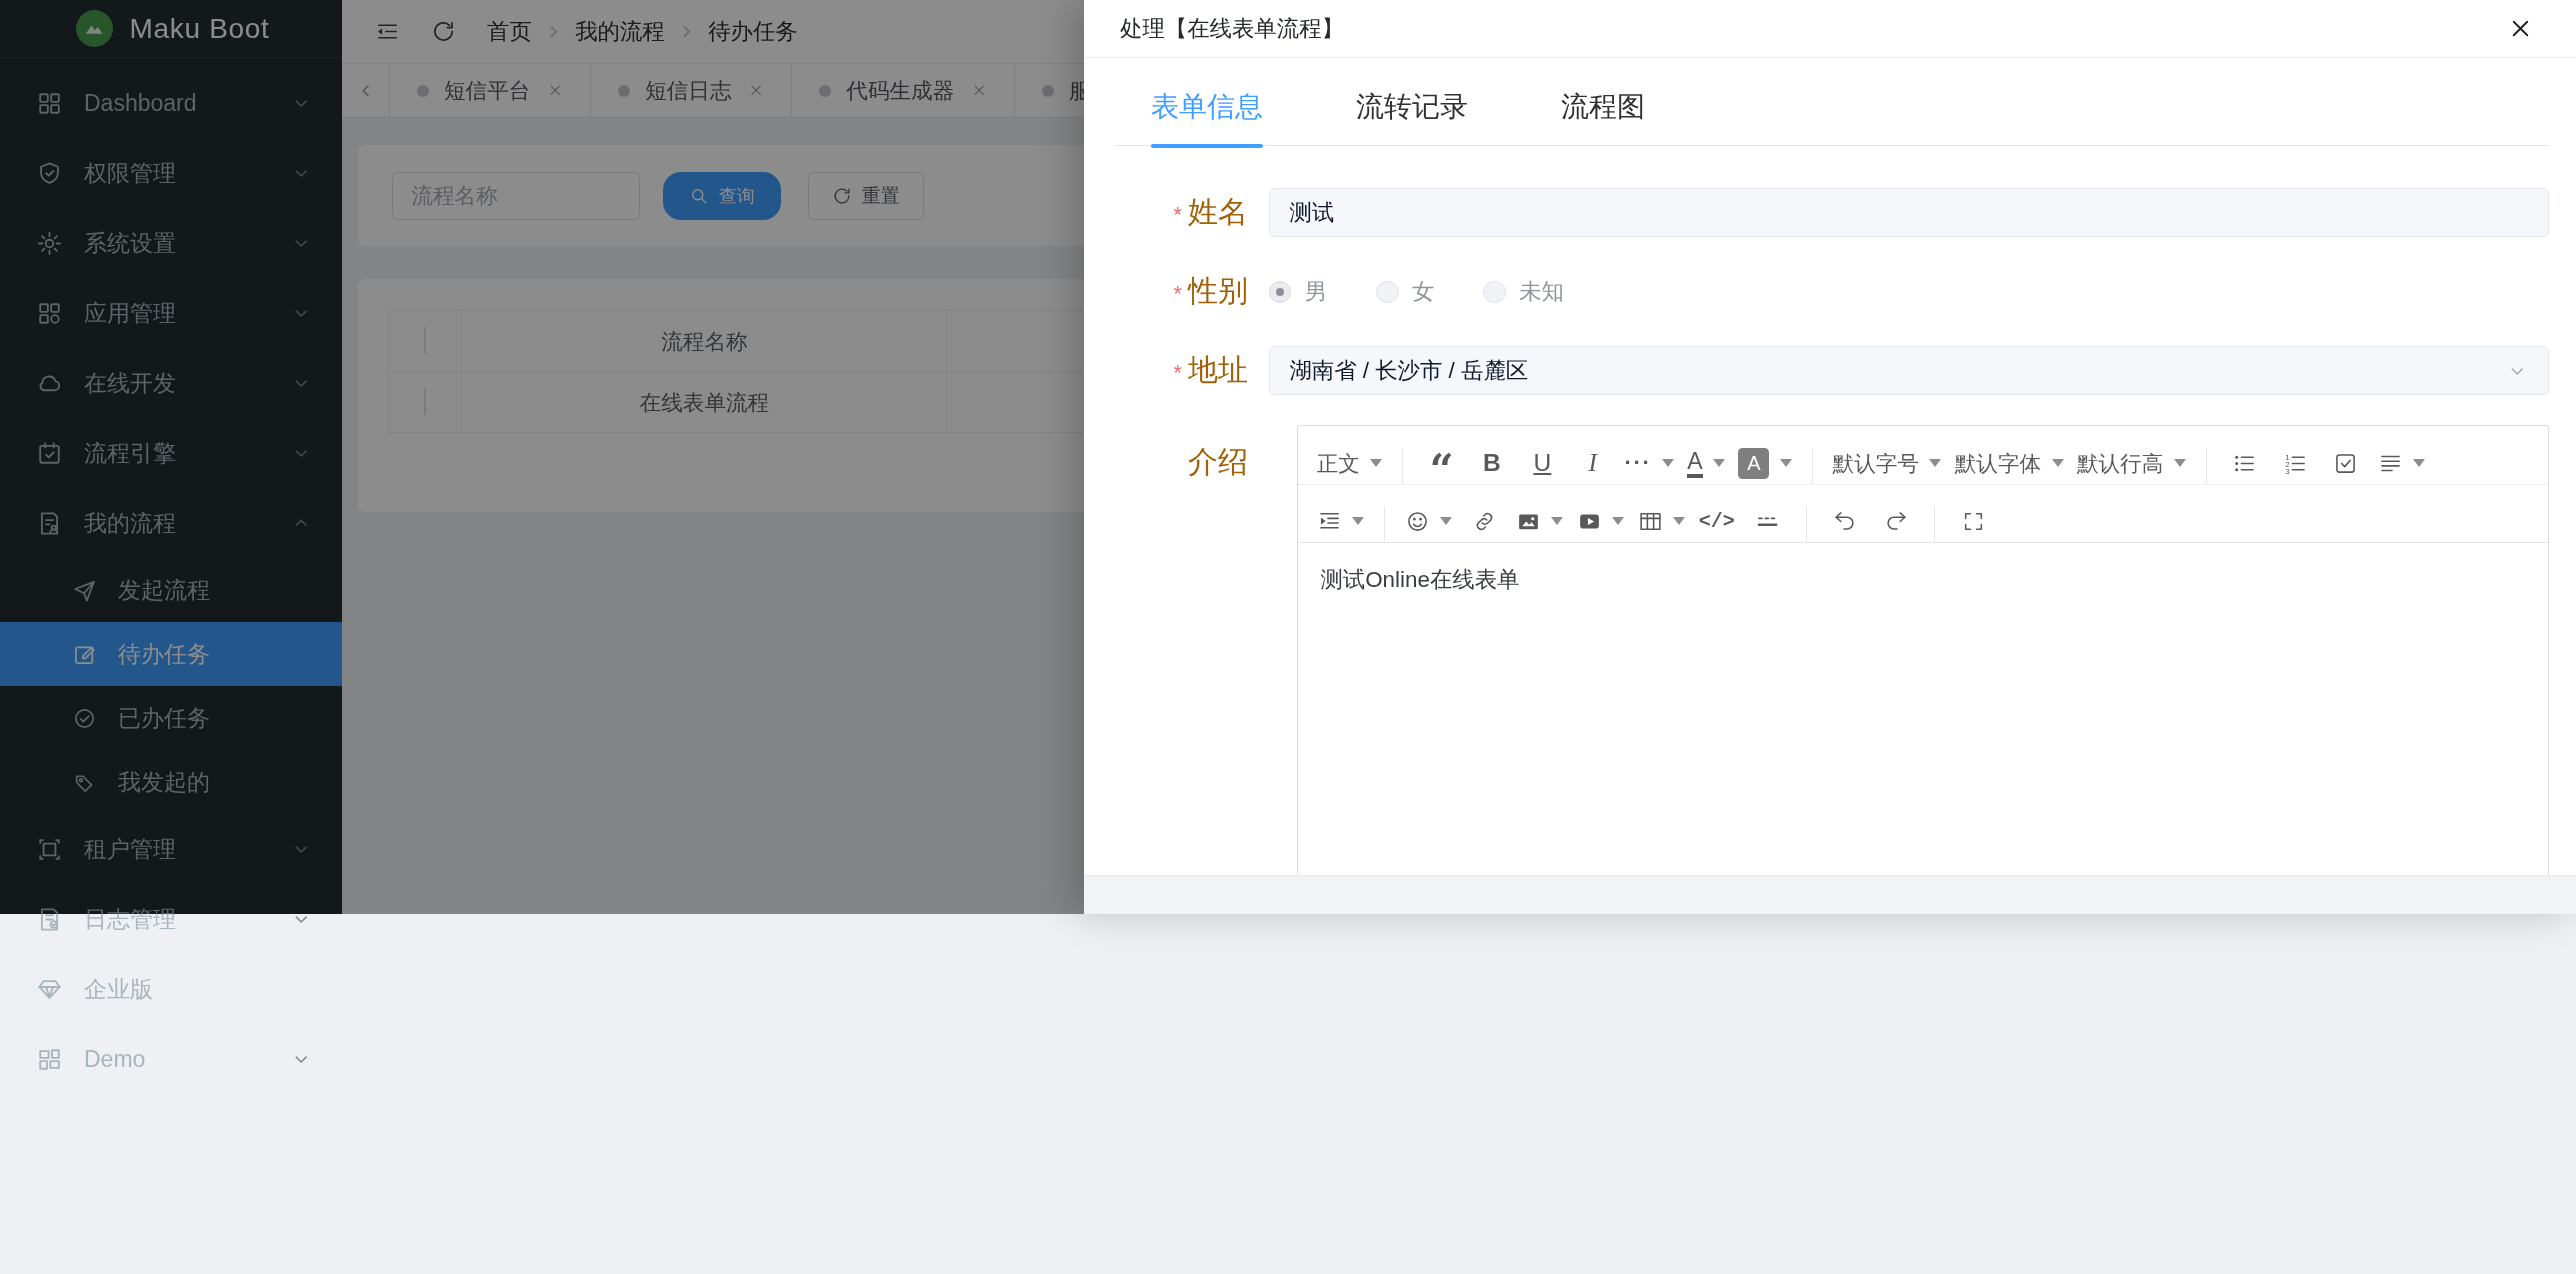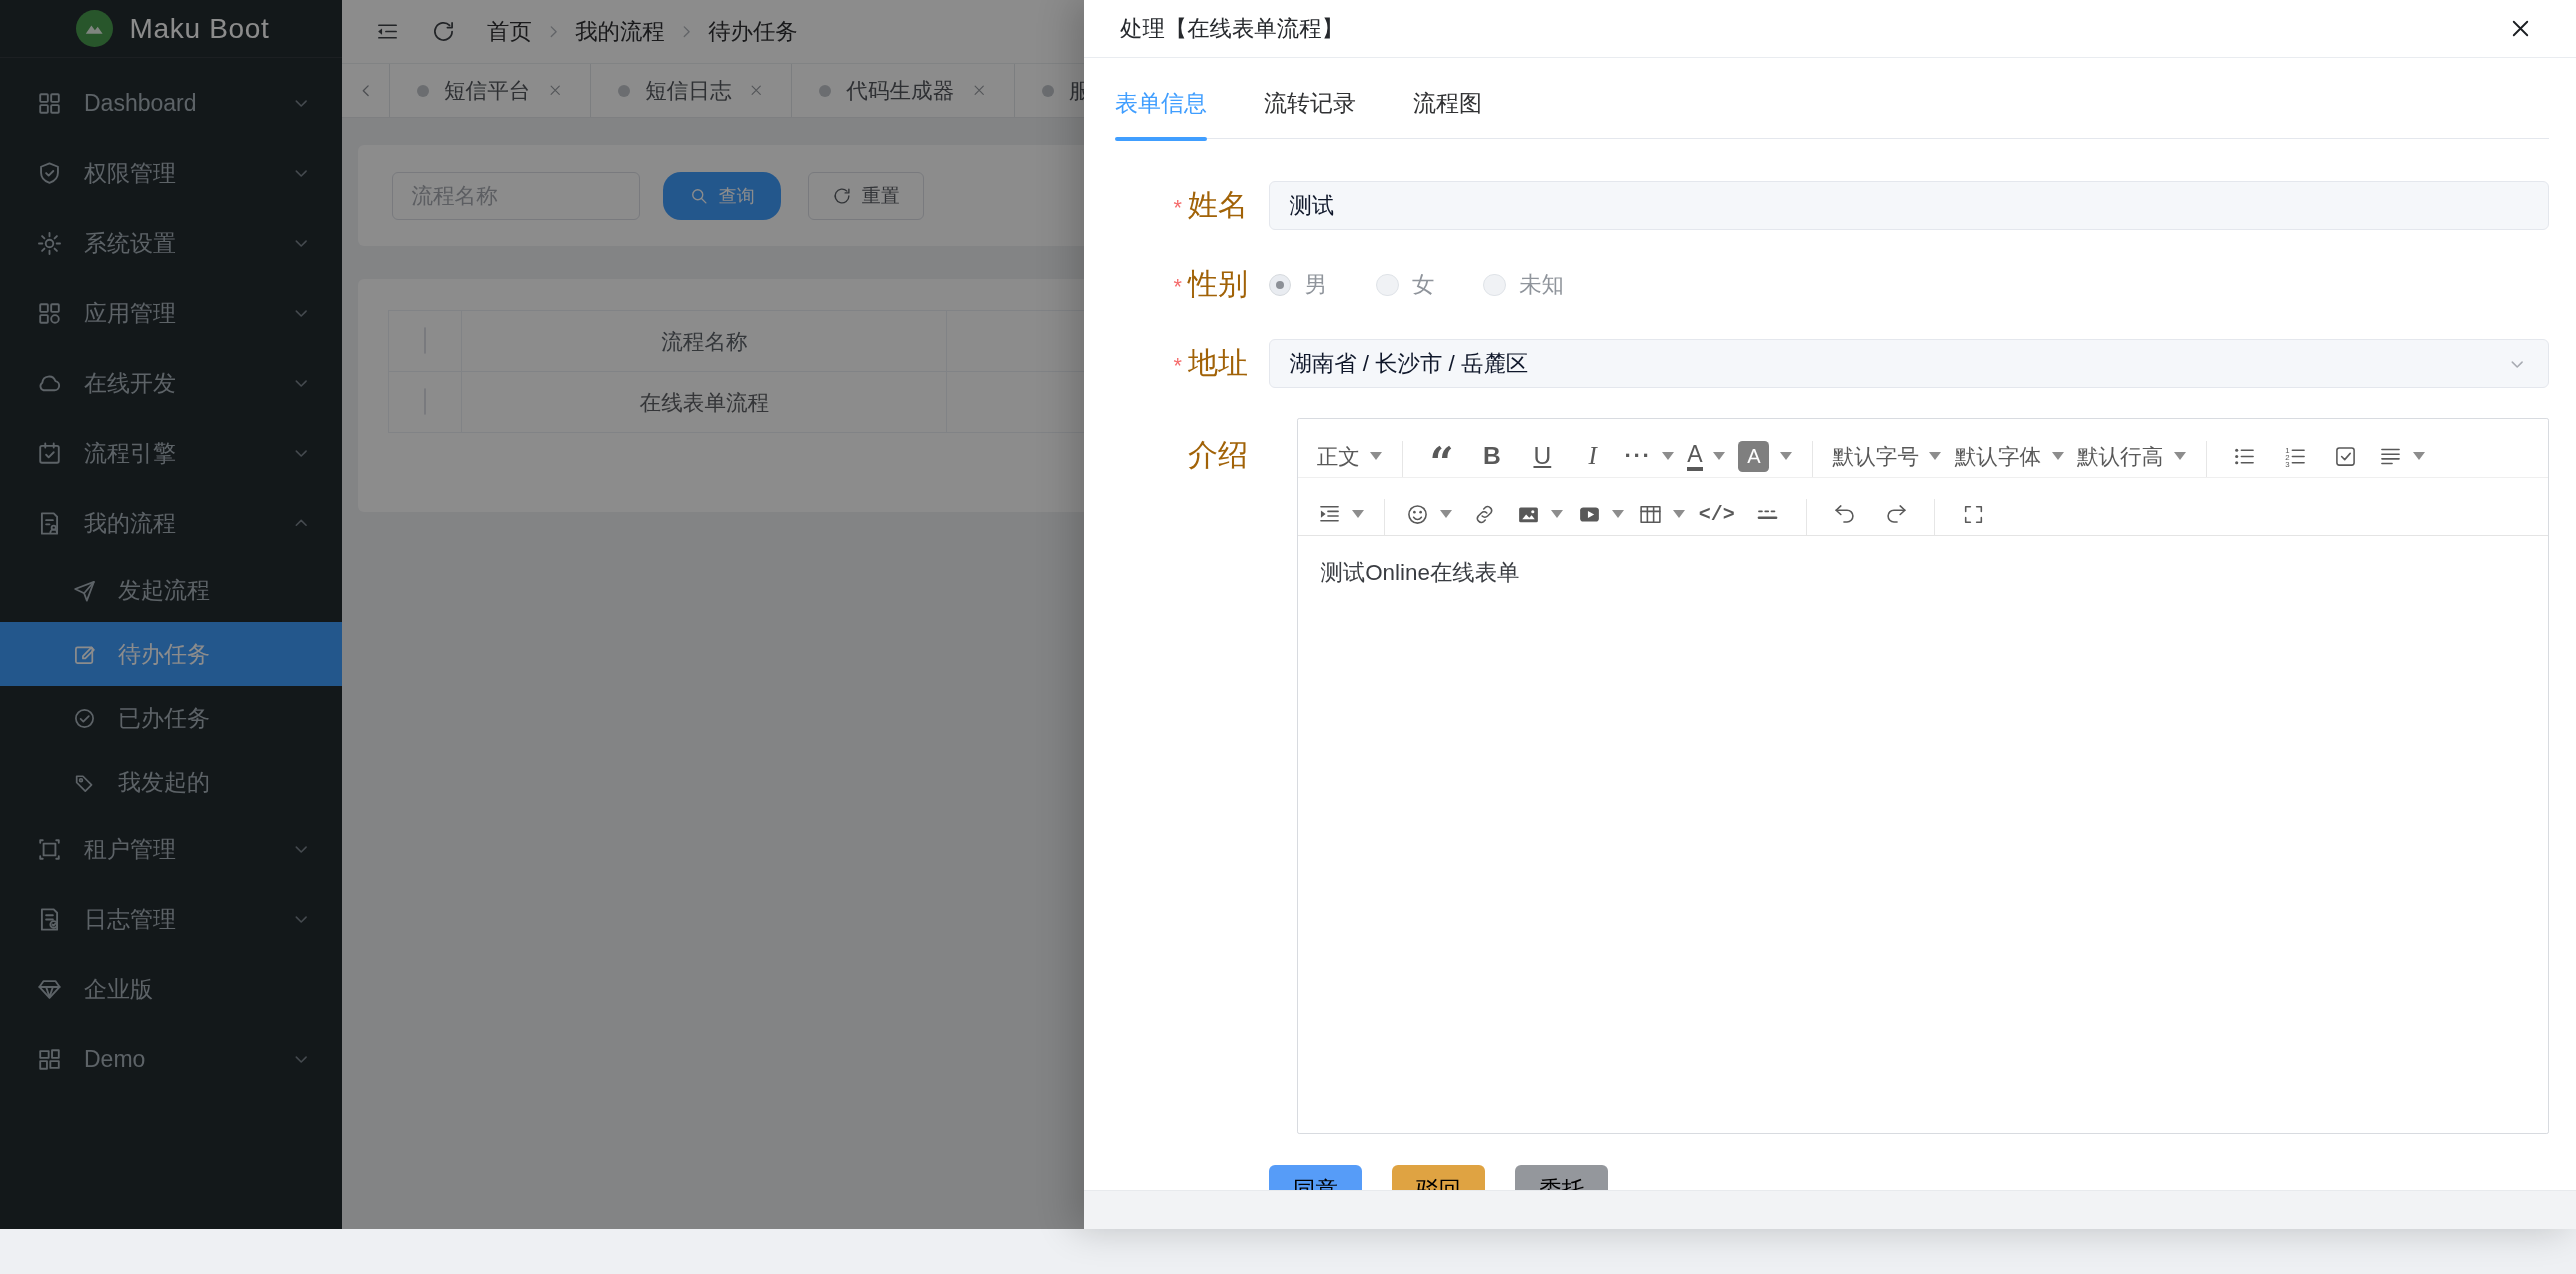--- a/index.html
+++ b/index.html
@@ -1,17 +1,17 @@
 <!DOCTYPE html>
 <html style="font-size:12px"><head>
 <meta charset="utf-8">
 <style>
   * { margin:0; padding:0; box-sizing:border-box; }
   html,body { width:2576px; height:1275px; overflow:hidden; font-family:"Liberation Sans","DejaVu Sans",sans-serif; background:#eef0f3; }
-  .screen { position:relative; width:2576px; height:1229px; }
+  .screen { position:relative; width:2576px; height:914px; }
   svg.svgi { fill:none; stroke:currentColor; stroke-width:2.2; stroke-linecap:round; stroke-linejoin:round; display:block; }
 
   
   .sidebar { position:absolute; left:0; top:0; width:342px; height:100%; background:#242c31; z-index:1; }
   .logo { height:58px; display:flex; align-items:center; padding-left:76px; border-bottom:0.7px solid rgba(255,255,255,0.07); }
   .logo-badge { width:37px; height:37px; border-radius:50%; background:#4a9d4f; display:flex; align-items:center; justify-content:center; margin-right:16.4px; color:#e8f2e8; }
   .logo-text { font-size:28px; color:#fff; font-weight:500; letter-spacing:0.7px; }
   .menu { padding-top:10.4px; }
   .mi { height:70px; display:flex; align-items:center; padding:0 30px 0 36px; color:#a9b4bc; font-size:23px; cursor:pointer; }
   .mi .icn { width:27px; height:27px; margin-right:21px; flex:none; }
@@ -52,21 +52,21 @@
   
   .overlay { position:absolute; inset:0; background:rgba(0,0,0,0.45); z-index:5; }
 
   
   .drawer { position:absolute; top:0; left:1084px; right:0; bottom:0; background:#fff; z-index:10; box-shadow:-10.4px 0 36px rgba(0,0,0,0.2); display:flex; flex-direction:column; }
   .d-header { height:58px; flex:none; display:flex; align-items:center; justify-content:space-between; padding:0 42px 0 36px; border-bottom:0.7px solid #e9ecf0; }
   .d-title { font-size:22.4px; color:#26292d; font-weight:500; }
   .d-close { width:27px; height:27px; color:#1c1f23; cursor:pointer; stroke-width:2.6; }
   .d-body { flex:1; padding:30px 27px 0 31px; overflow:hidden; }
   .dtabs { display:flex; gap:57px; border-bottom:1.5px solid #e4e7ed; }
-  .dtab { font-size:23px; padding-bottom:19.4px; color:#303133; font-weight:500; position:relative; cursor:pointer; }
+  .dtab { font-size:28px; padding-bottom:19.4px; color:#303133; font-weight:500; position:relative; cursor:pointer;margin-left:36px; }
   .dtab.active { color:#409eff; }
   .dtab.active::after { content:""; position:absolute; left:0; right:0; bottom:-3px; height:4.5px; background:#409eff; border-radius:2.2px; }
   .dform { margin-top:42px; }
   .frow { display:flex; align-items:center; margin-bottom:30px; }
   .frow.top { align-items:flex-start;gap:28px; }
   .flabel { width:133px; flex:none; text-align:right; margin-right:21px; font-size:30px; color:#a16207; white-space:nowrap; }
   .frow.top .flabel { padding-top:16.4px; }
   .flabel.required::before { content:"*"; color:#f56c6c; margin-right:6px; font-size:21.6px; }
   .fvalue { flex:1; min-width:0; }
   .finput { height:49px; background:#f5f7fa; border:0.7px solid #e4e7ed; border-radius:6px; display:flex; align-items:center; padding:0 19.4px; color:#0f172a; font-size:22.4px; cursor:not-allowed; }

